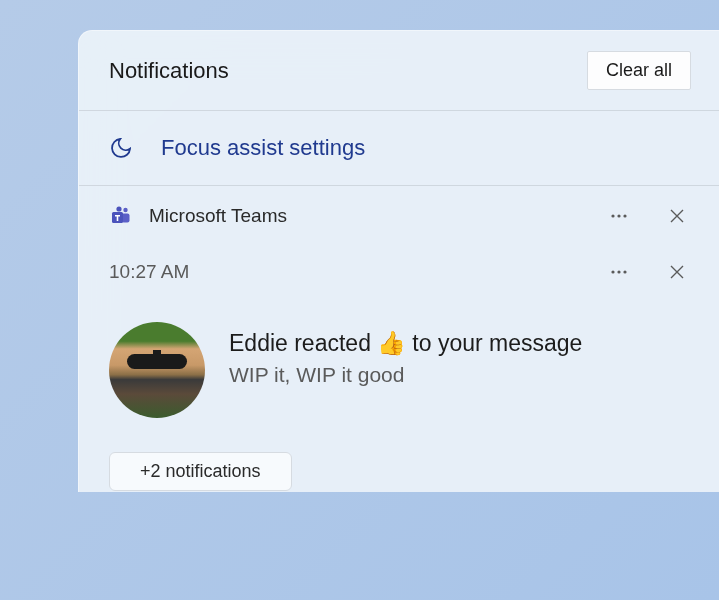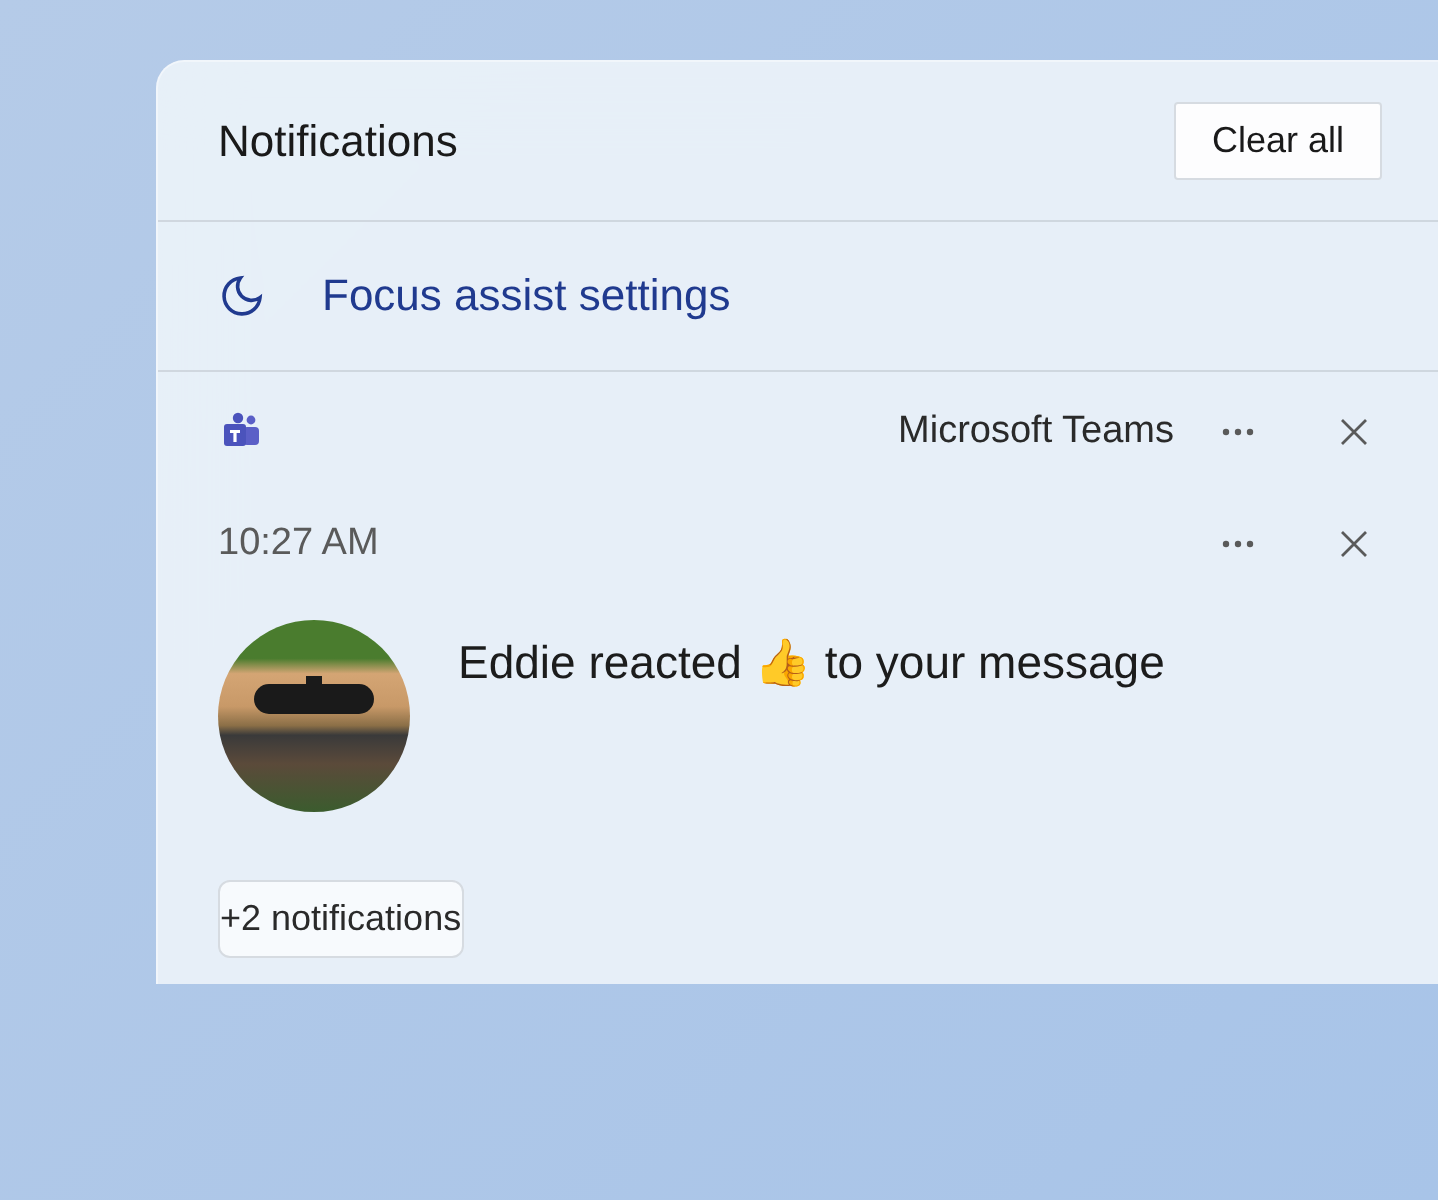--- a/index.html
+++ b/index.html
@@ -65,21 +65,20 @@
     .focus-assist-label {
       font-size: 22px;
       color: #203a8f;
       font-weight: 400;
     }
     .app-header {
       display: flex;
       align-items: center;
       padding: 14px 28px 14px 30px;
       gap: 16px;
-      text-align: right;
     }
     .teams-icon {
       width: 24px;
       height: 24px;
       color: #5b5fc7;
       flex-shrink: 0;
     }
     .app-name {
       font-size: 19px;
       color: #2a2a2a;
@@ -97,21 +96,21 @@
       border-radius: 4px;
     }
     .more-icon { width: 20px; height: 20px; }
     .close-icon { width: 16px; height: 16px; }
     .icon-group { display: flex; gap: 28px; align-items: center; }
     .notif-body { padding: 10px 28px 20px 30px; }
     .notif-top {
       display: flex;
       align-items: center;
       justify-content: space-between;
-      margin-bottom: 22px;
+      margin-bottom: 34px;
     }
     .timestamp {
       font-size: 19px;
       color: #5a5a5a;
     }
     .notif-content {
       display: flex;
       gap: 24px;
       align-items: flex-start;
     }
@@ -154,21 +153,21 @@
     .notif-subtitle {
       font-size: 21px;
       color: #5a5a5a;
       margin-top: 4px;
     }
     .more-notifs {
       margin: 14px 0 0 30px;
       background: #f7fafd;
       border: 1px solid #d6dbe1;
       border-radius: 6px;
-      padding: 8px 0;
+      padding: 8px 30px;
       font-size: 18px;
       color: #2a2a2a;
       cursor: pointer;
       font-family: inherit;
       display: inline-block;
     }
     .bottom-gap { height: 18px; }
   </style>
 </head>
 <body>
@@ -244,20 +243,21 @@
             </svg>
           </span>
         </button>
       </div>
     </div>
 
     <div class="notif-content">
       <div class="avatar"></div>
       <div class="notif-text">
         <div class="notif-title">Eddie reacted 👍 to your message</div>
+        <div class="notif-subtitle">WIP it, WIP it good</div>
       </div>
     </div>
   </div>
 
   <button class="more-notifs">+2 notifications</button>
 
   <div class="bottom-gap"></div>
   <div class="divider"></div>
 
 </div>

